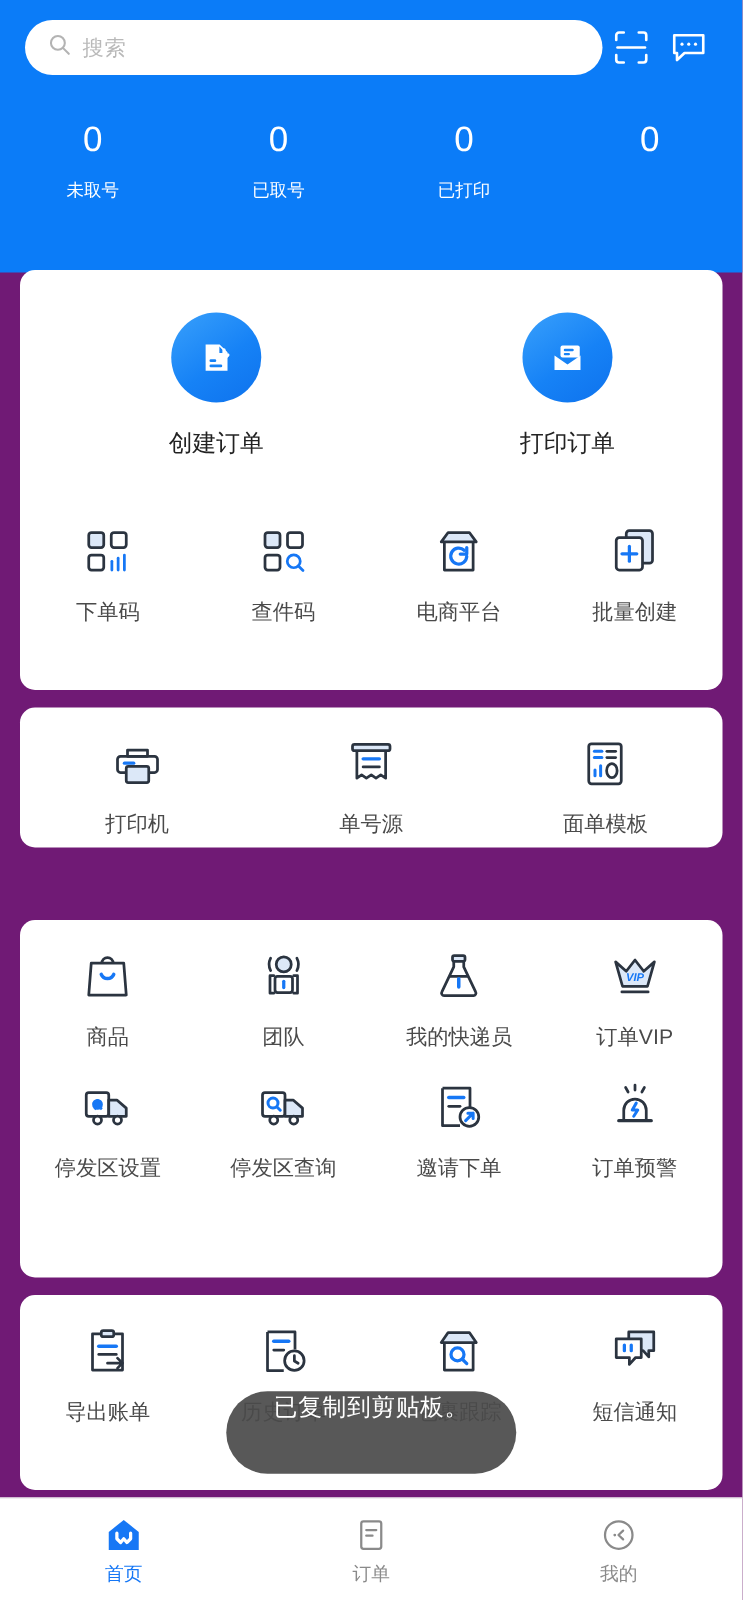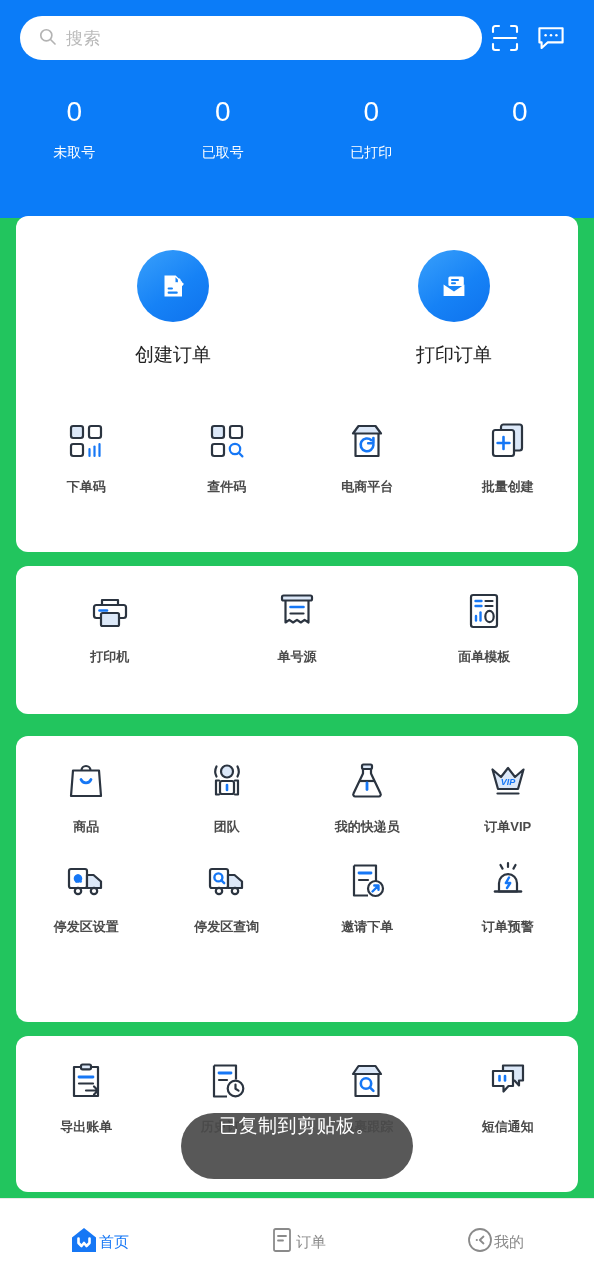--- a/index.html
+++ b/index.html
@@ -1,21 +1,21 @@
 <!DOCTYPE html>
 <html><head>
 <meta charset="utf-8">
 <style>
   * { margin:0; padding:0; box-sizing:border-box; }
   html, body {
     width:594px; height:1280px;
     font-family:"Liberation Sans","DejaVu Sans",sans-serif;
     background:#f1f1f1; overflow:hidden;
   }
-  #app { position:relative; width:594px; height:1280px; background:#22c55e; }
+  #app { position:relative; width:594px; height:1280px; background:#701a75; }
 
   
   .header{
     position:absolute; top:0; left:0; width:594px; height:218px;
     background:#0B7CF8;
   }
   .searchrow{
     position:absolute; top:14px; left:0; width:594px; height:48px;
     display:flex; align-items:center; padding:0 20px; gap:0;
   }
@@ -34,21 +34,21 @@
   .stat{ flex:1; text-align:center; color:#fff; }
   .stat .num{ font-size:28px; line-height:34px; font-weight:400; }
   .stat .lbl{ font-size:14px; line-height:22px; margin-top:12px; }
 
   
   .card{
     position:absolute; left:16px; width:562px;
     background:#ffffff; border-radius:12px;
   }
   #card1{ top:216px; height:336px; }
-  #card2{ top:566px; height:148px; }
+  #card2{ top:566px; height:112px; }
   #card3{ top:736px; height:286px; }
   #card4{ top:1036px; height:156px; }
 
   .bigrow{ display:flex; height:180px; }
   .bigbtn{
     flex:1; display:flex; flex-direction:column; align-items:center;
     justify-content:center; padding-top:6px;margin-left:33px;
   }
   .circ{
     width:72px; height:72px; border-radius:50%;
@@ -56,37 +56,37 @@
     display:flex; align-items:center; justify-content:center;
   }
   .bigbtn .cap{ margin-top:20px; font-size:19px; color:#222; }
 
   .grid4{ display:flex; }
   .cell{
     flex:1; display:flex; flex-direction:column; align-items:center;
     padding-top:22px;
   }
   .cell .ic{ height:46px; display:flex; align-items:center; justify-content:center; }
-  .cell .lbl{ margin-top:14px; font-size:13px; color:#4a4a4a; white-space:nowrap;font-weight:bold; }
+  .cell .lbl{ margin-top:14px; font-size:17px; color:#4a4a4a; white-space:nowrap; }
 
   
   .toast{
     position:absolute; left:181px; top:1113px;
     width:232px; height:66px; border-radius:33px;
     background:rgba(74,74,74,.92);
     display:flex; align-items:flex-start; justify-content:center;
     color:#fff; font-size:19px; letter-spacing:.5px;
   }
 
   
   .tabbar{
     position:absolute; left:0; bottom:0; width:594px; height:82px;
     background:#fff; border-top:1px solid #e9e9e9; display:flex;
   }
-  .tab{ flex:1; display:flex; flex-direction:row; align-items:center; justify-content:center; }
+  .tab{ flex:1; display:flex; flex-direction:column; align-items:center; justify-content:center; }
   .tab .ti{ height:34px; display:flex; align-items:center; justify-content:center; }
   .tab .tl{ font-size:15px; margin-top:5px; color:#8a8a8a; }
   .tab.active .tl{ color:#1677F5; }
 </style>
 </head>
 <body>
 
 <div id="app">
 
   <div class="header">

